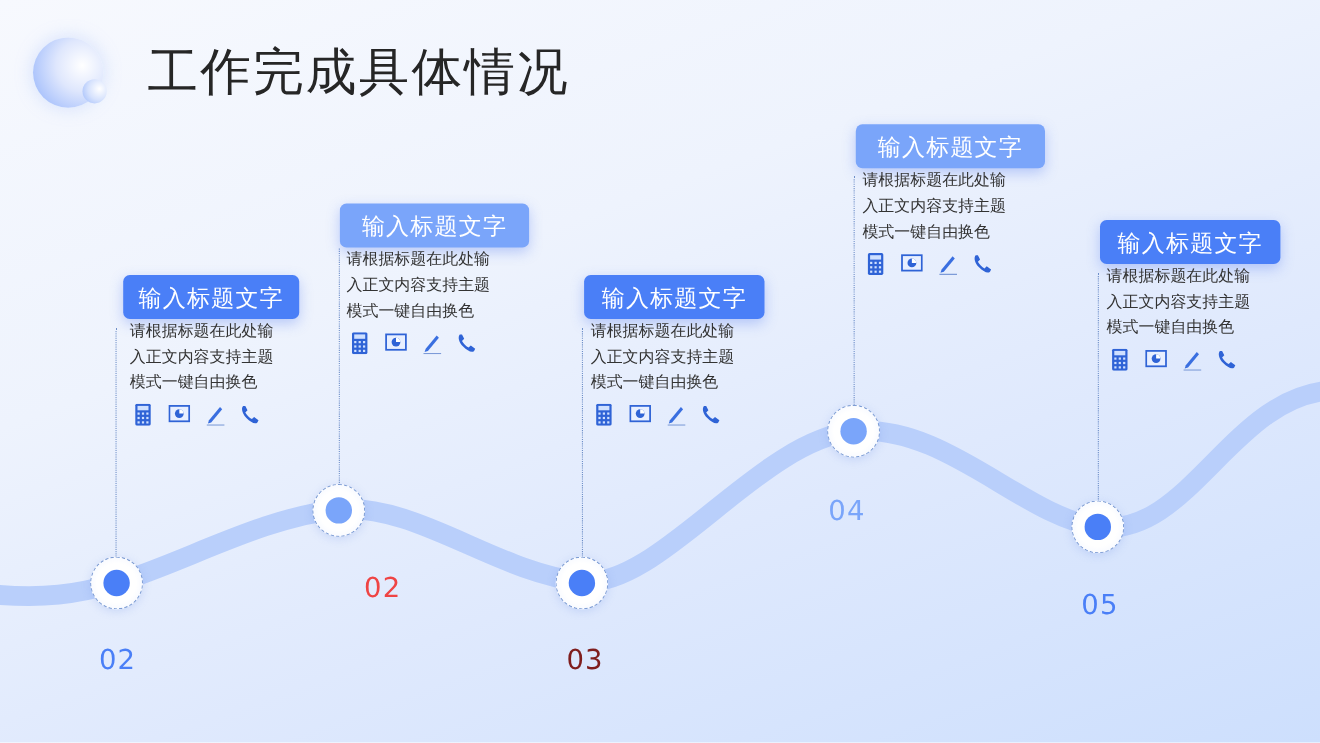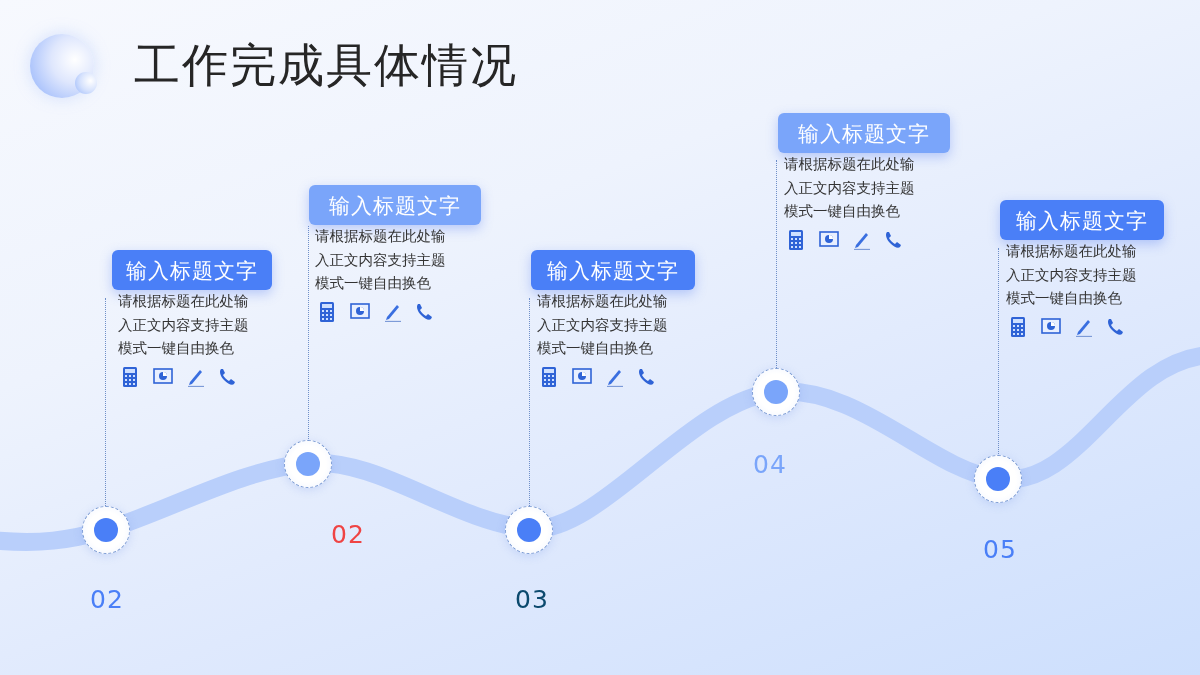--- a/index.html
+++ b/index.html
@@ -144,21 +144,21 @@
       <span><svg width="18" height="20" viewBox="0 0 18 20">
             <path d="M3 2 C1 4, 2 9, 6 13 C10 17, 14 19, 16 17 L17 15 L13 12 L11 14 C9 13, 6 10, 5 8 L7 6 L5 2 Z" fill="#2f63d6"></path>
           </svg></span>
     </div>
   </div>
 
   <div class="stem" style="left:529px; top:298px; height:210px;"></div>
   <div class="node" style="left:505px; top:506px;">
     <div class="dot" style="background:#4a7ff7;"></div>
   </div>
-  <div class="num" style="left:515px; top:585px; color:#0c4a6e;">03</div>
+  <div class="num" style="left:515px; top:585px; color:#7f1d1d;">03</div>
   <div class="card" style="left:531px; top:250px;">
     <div class="card-title" style="background:#4a7ff7; padding:0 16px;">输入标题文字</div>
     <div class="card-body">请根据标题在此处输入正文内容支持主题模式一键自由换色</div>
     <div class="icons">
       <span><svg width="17" height="20" viewBox="0 0 17 20">
             <rect x="1" y="0" width="14" height="20" rx="1.5" fill="#2f63d6"></rect>
             <rect x="3" y="2" width="10" height="4" fill="#cfe0ff"></rect>
             <g fill="#cfe0ff">
               <rect x="3" y="8" width="2" height="2"></rect>
               <rect x="7" y="8" width="2" height="2"></rect>

